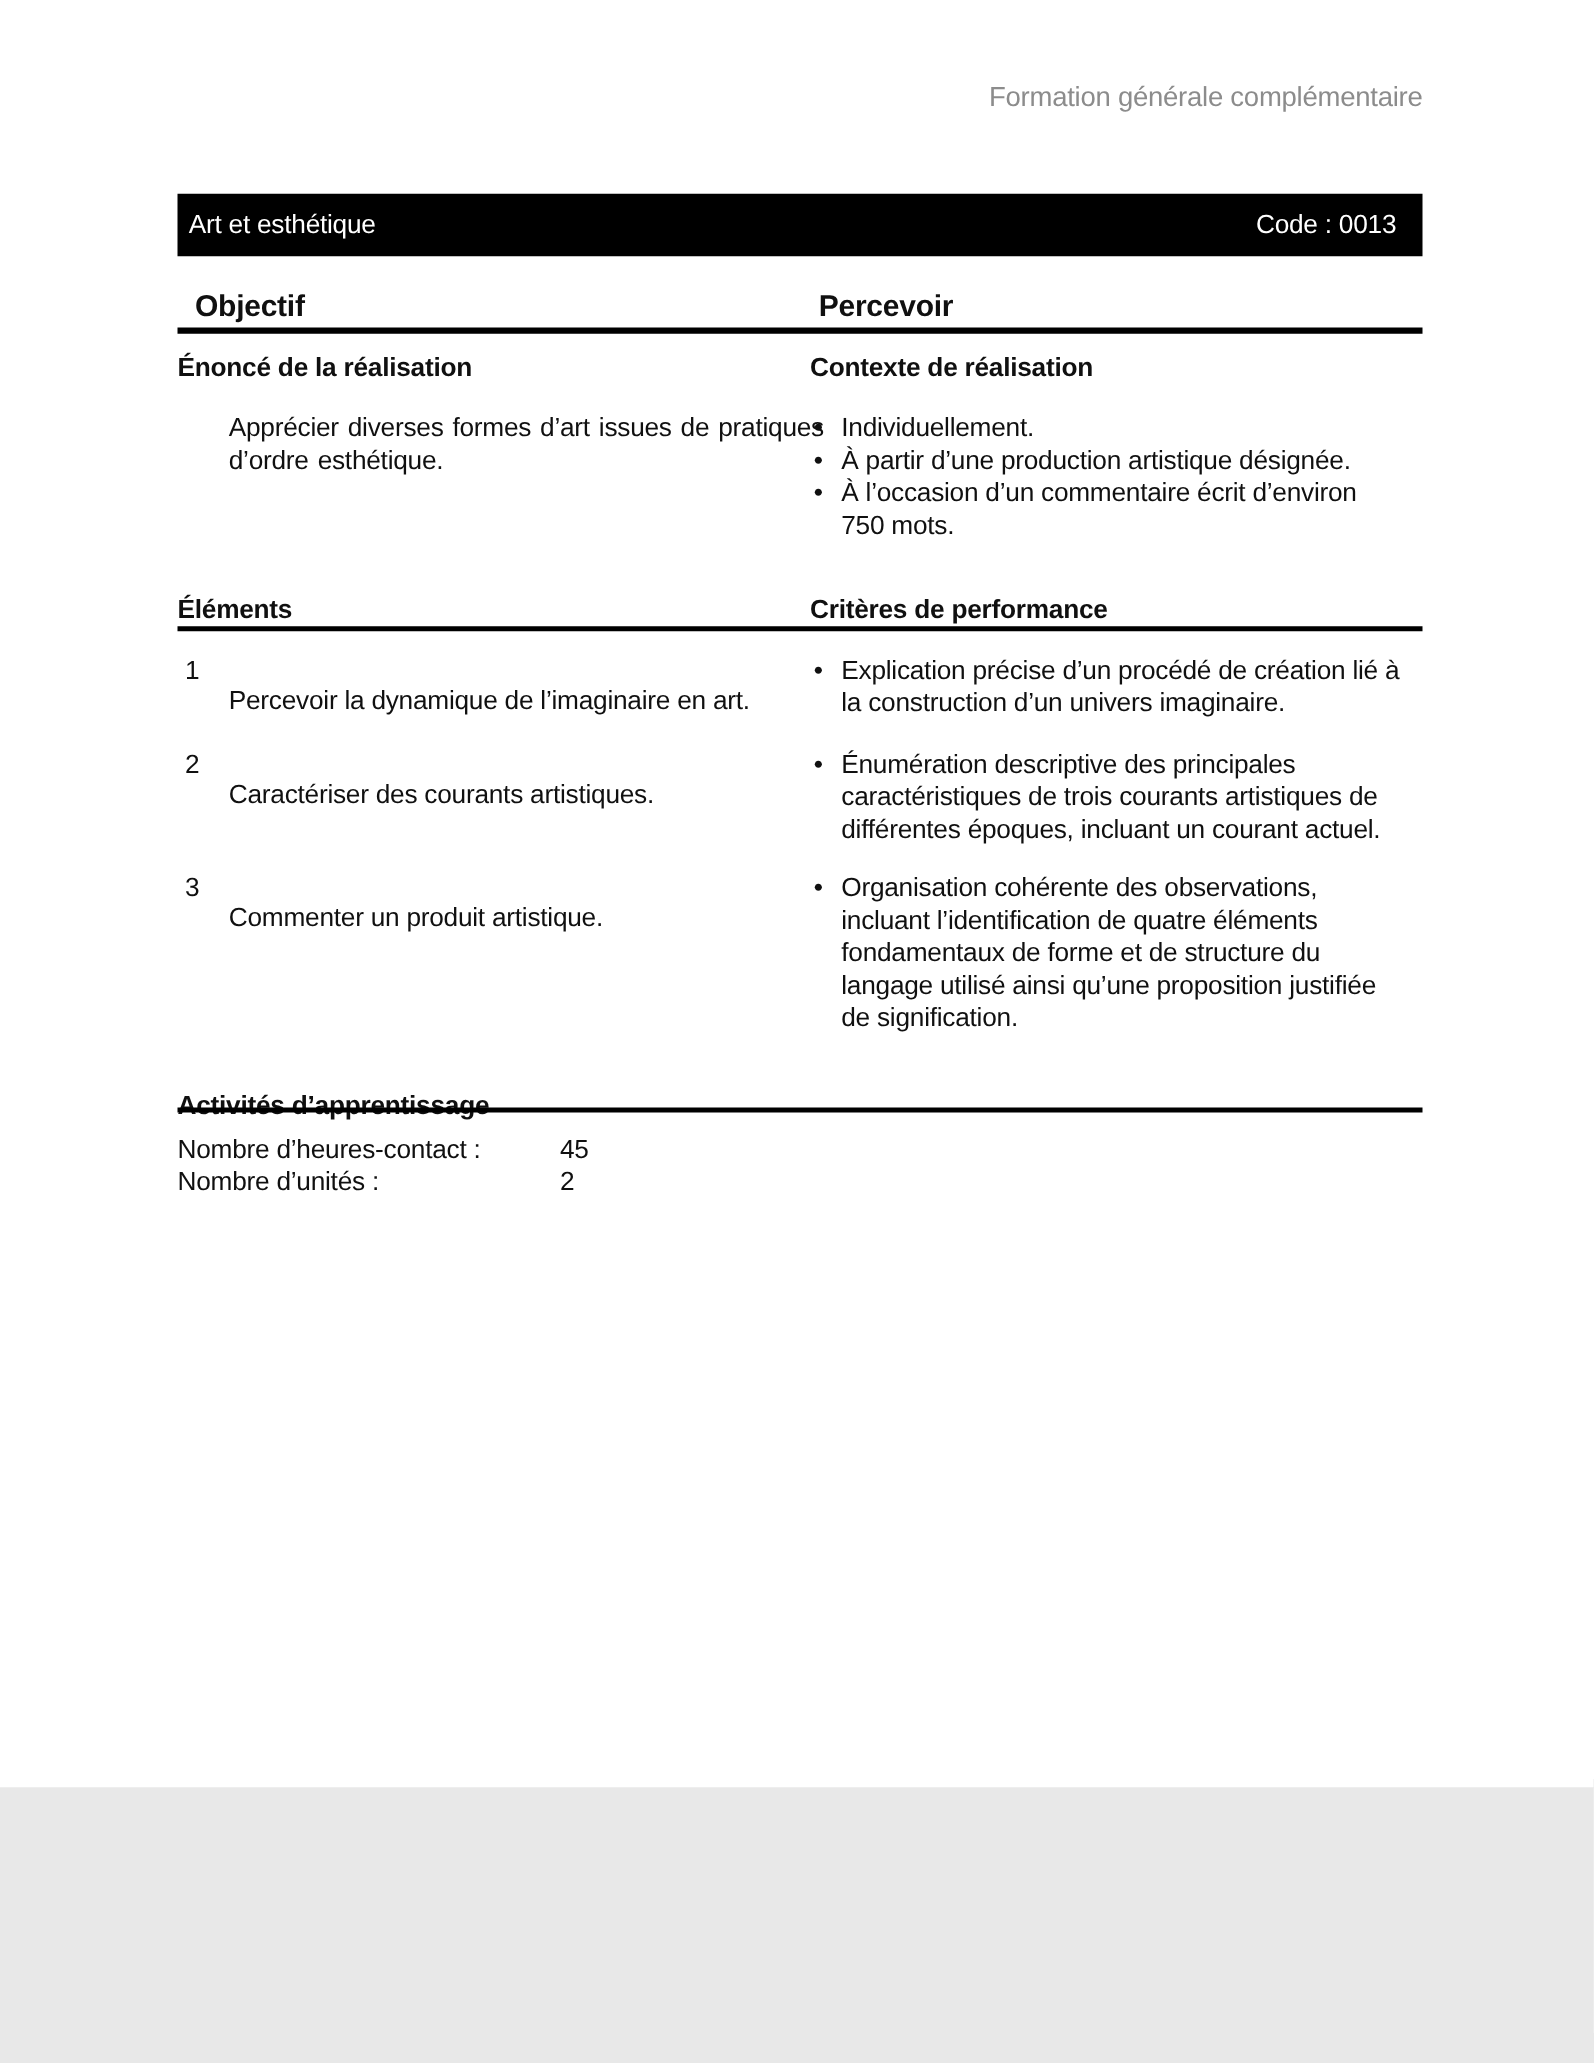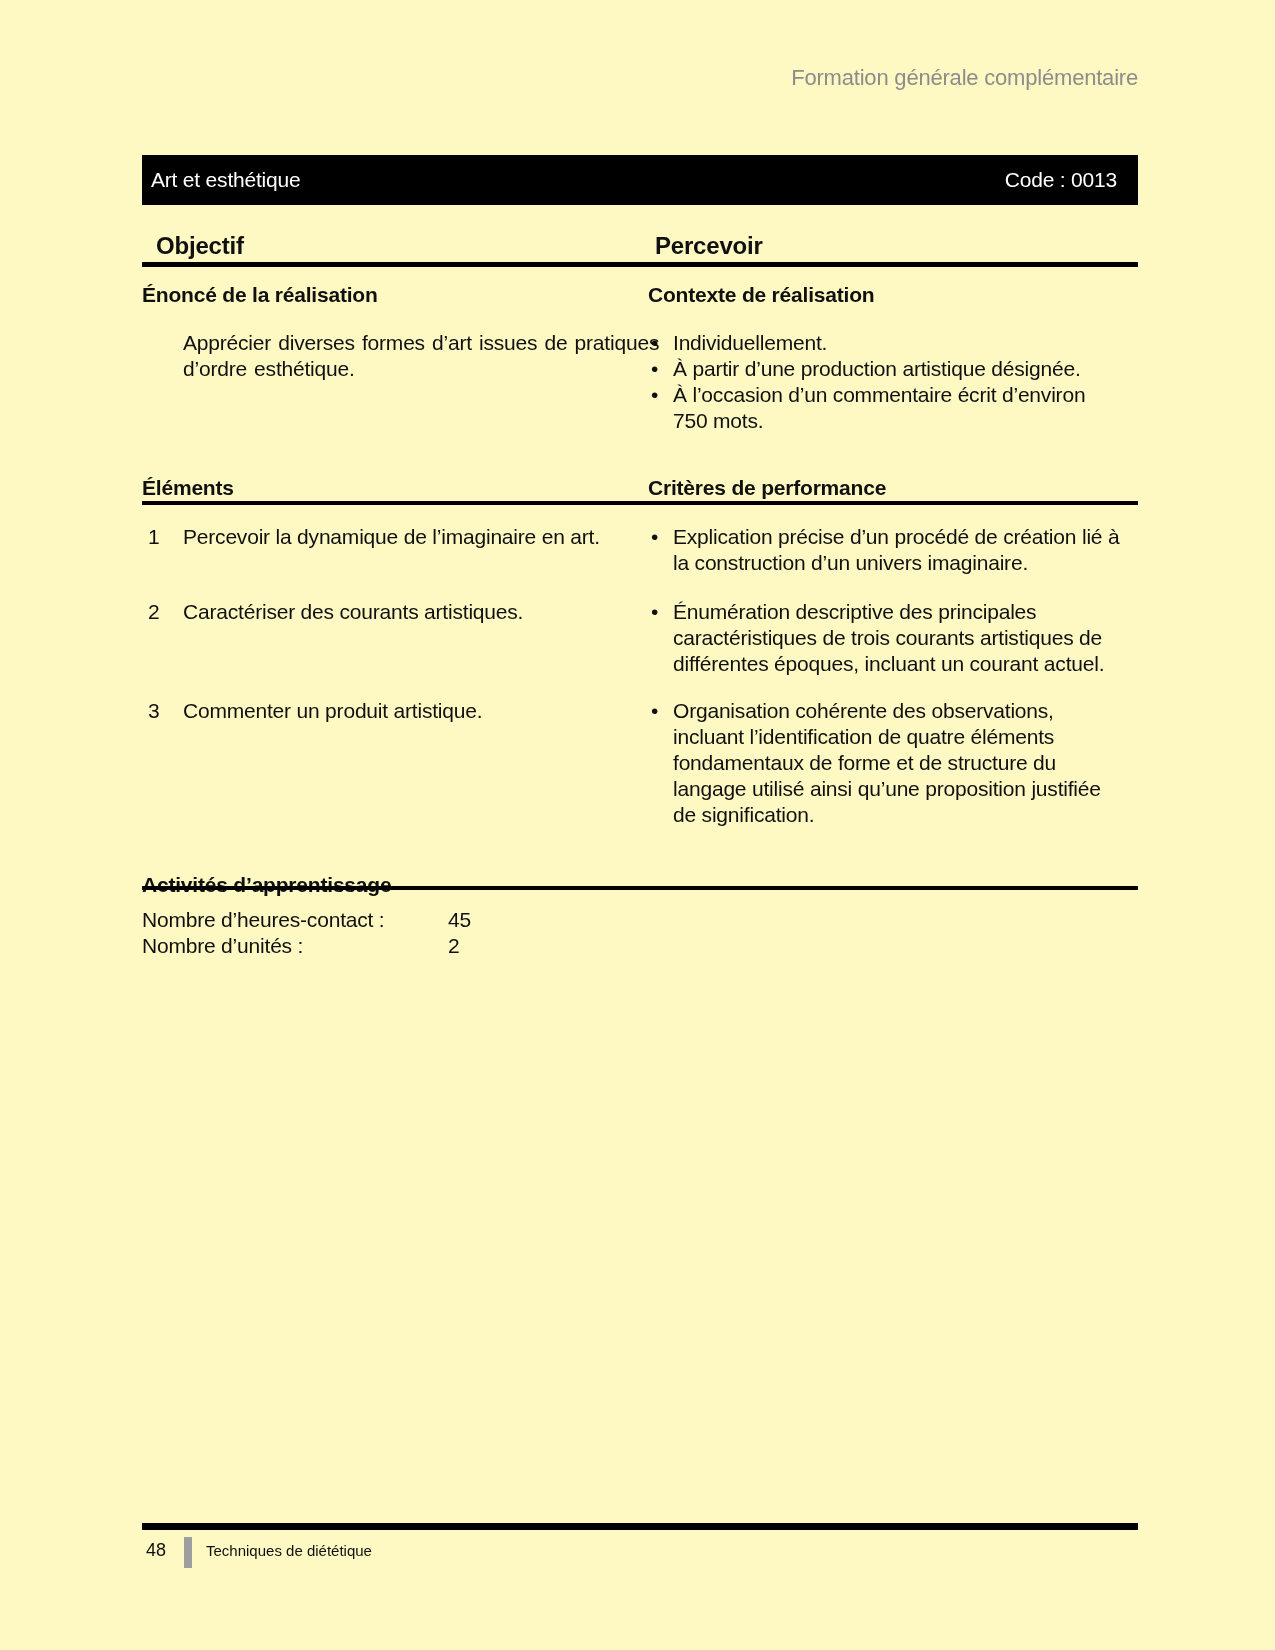--- a/index.html
+++ b/index.html
@@ -1,20 +1,20 @@
 <!DOCTYPE html>
 <html><head>
 <meta charset="utf-8">
 <style>
   html,body { margin:0; padding:0; background:#e8e8e8; }
   .page {
     position:relative;
-    width:1275px; height:1650px;
+    width:1275px; height:1430px;
     margin:0 auto;
-    background:#fef9c3;
+    background:#ffffff;
     font-family:"Liberation Sans","DejaVu Sans",sans-serif;
     color:#101010;
     letter-spacing:-0.2px;
     overflow:hidden;
   }
   .abs { position:absolute; }
 
   .running-header {
     top:64px; left:142px; width:996px;
     text-align:right;
@@ -58,21 +58,21 @@
 
   .sec1-body { top:330px; }
   .competency { width:486px; text-align:justify; word-spacing:1.5px;margin-left:41px; }
 
   .bullet { display:flex; align-items:flex-start; }
   .bullet .dot { flex:0 0 22px; padding-left:3px; }
   .bullet .btext { flex:1 1 auto; }
 
   .el-row { display:flex; align-items:flex-start; }
   .el-row .num { flex:0 0 35px; padding-left:6px; }
-  .el-row .etext { flex:1 1 auto; }
+  .el-row .etext { flex:1 1 auto;margin-top:24px; }
 
   .row-1 { top:524px; }
   .row-2 { top:599px; }
   .row-3 { top:698px; }
 
   .activities-heading { top:857px; left:142px; width:996px; font-size:21px; font-weight:700; line-height:27px;margin-top:14px; }
 
   .hours { top:907px; left:142px; width:700px; font-size:21px; line-height:26px; }
   .hours .lbl { display:inline-block; width:306px; }
 

